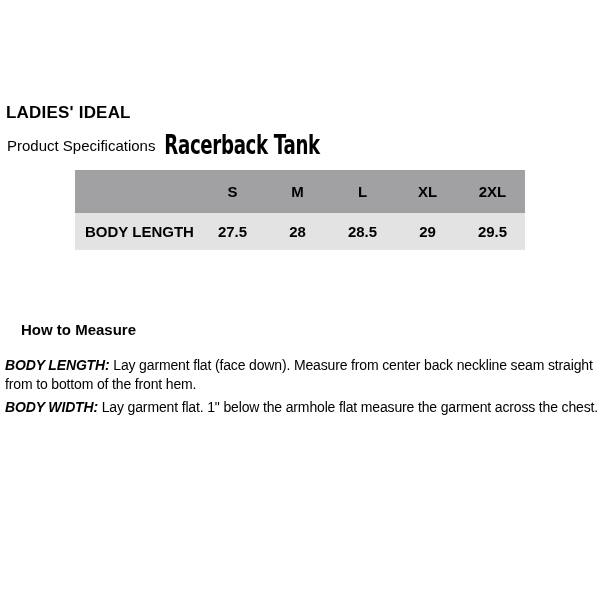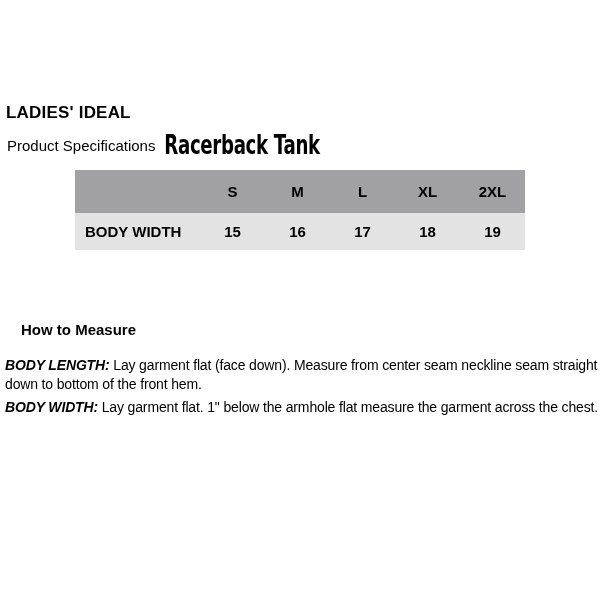--- a/index.html
+++ b/index.html
@@ -76,27 +76,27 @@
       <th class="rowlabel"></th>
       <th>S</th>
       <th>M</th>
       <th>L</th>
       <th>XL</th>
       <th>2XL</th>
     </tr>
   </thead>
   <tbody>
     <tr>
-      <td class="rowlabel">BODY WIDTH</td>
-      <td>15</td>
-      <td>16</td>
-      <td>17</td>
-      <td>18</td>
-      <td>19</td>
+      <td class="rowlabel">BODY LENGTH</td>
+      <td>27.5</td>
+      <td>28</td>
+      <td>28.5</td>
+      <td>29</td>
+      <td>29.5</td>
     </tr>
   </tbody>
 </table>
 
 <div class="howto-heading">How to Measure</div>
 
-<p class="instr instr-1"><b>BODY LENGTH:</b> <span>Lay garment flat (face down). Measure from center seam neckline seam straight down to bottom of the front hem.</span></p>
+<p class="instr instr-1"><b>BODY LENGTH:</b> <span>Lay garment flat (face down). Measure from center back neckline seam straight from to bottom of the front hem.</span></p>
 
 <p class="instr instr-2"><b>BODY WIDTH:</b> <span>Lay garment flat. 1" below the armhole flat measure the garment across the chest.</span></p>
 
 </body></html>

